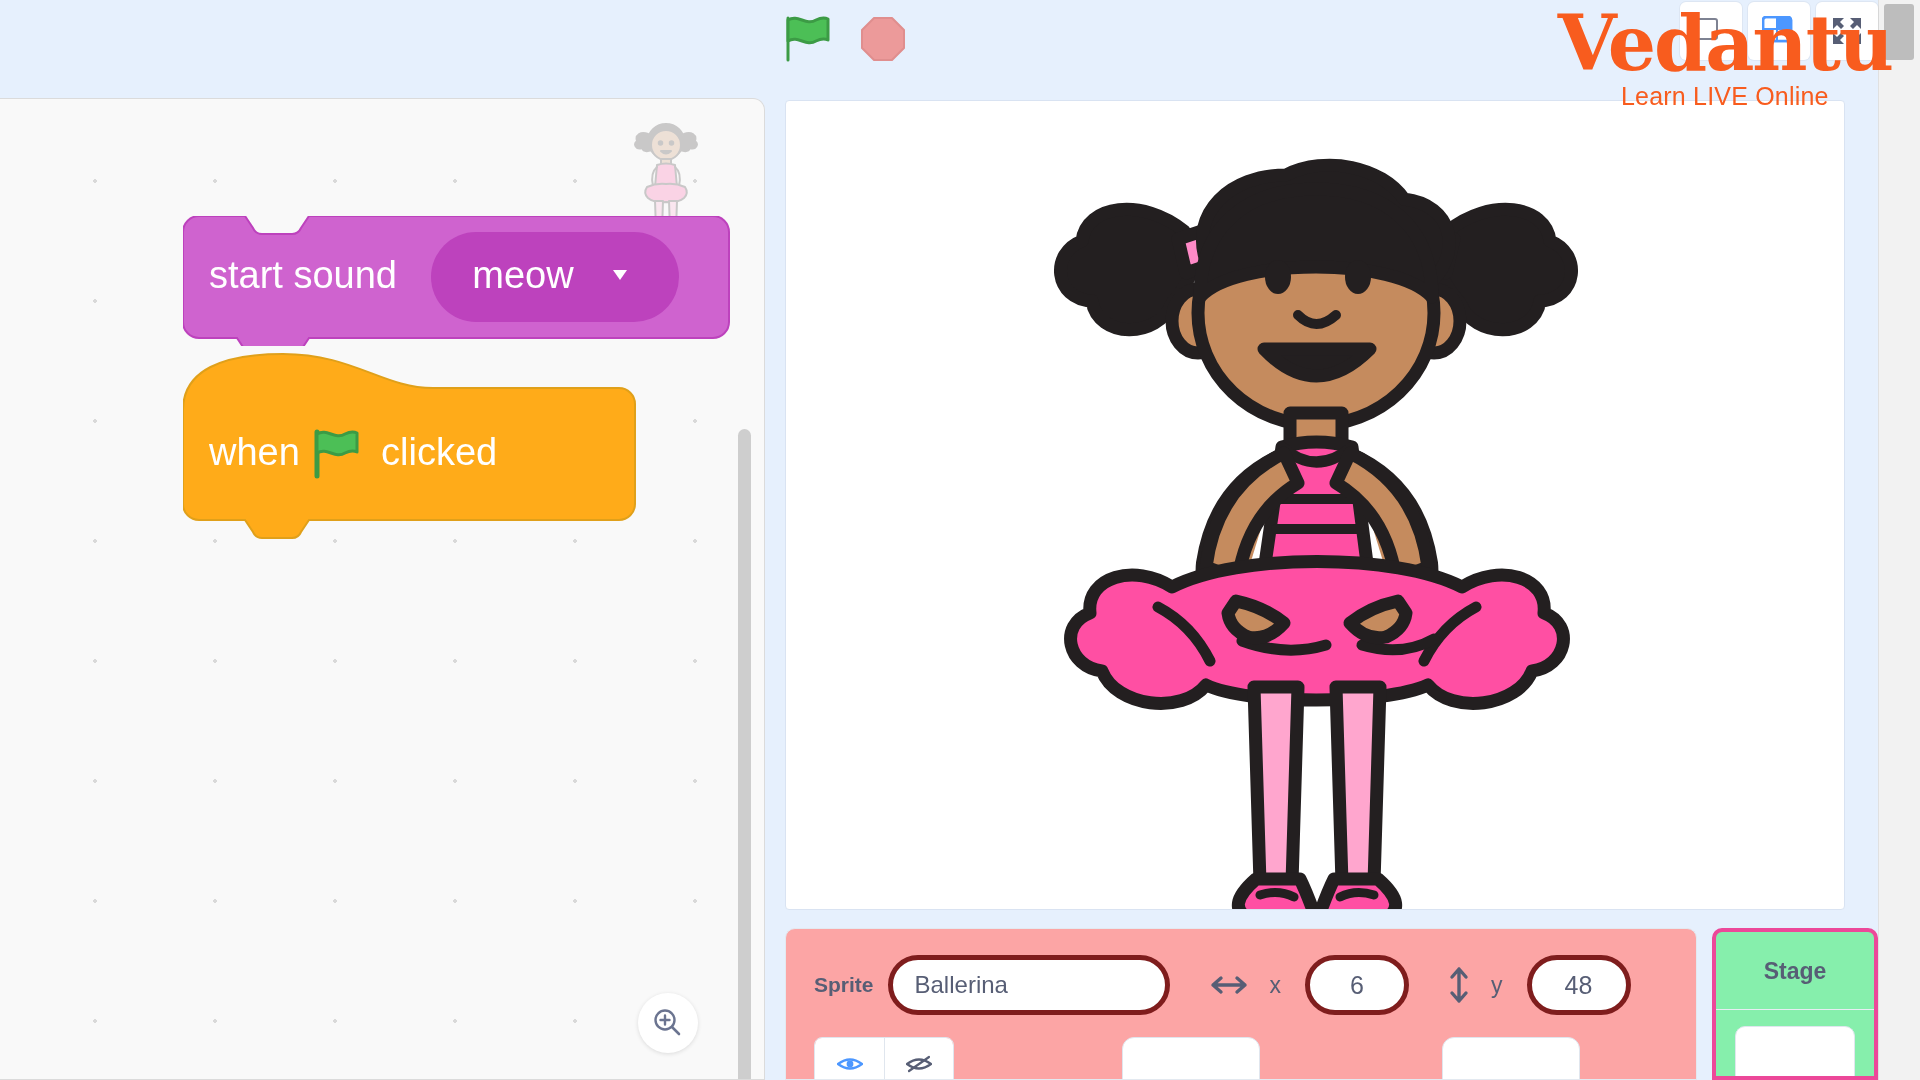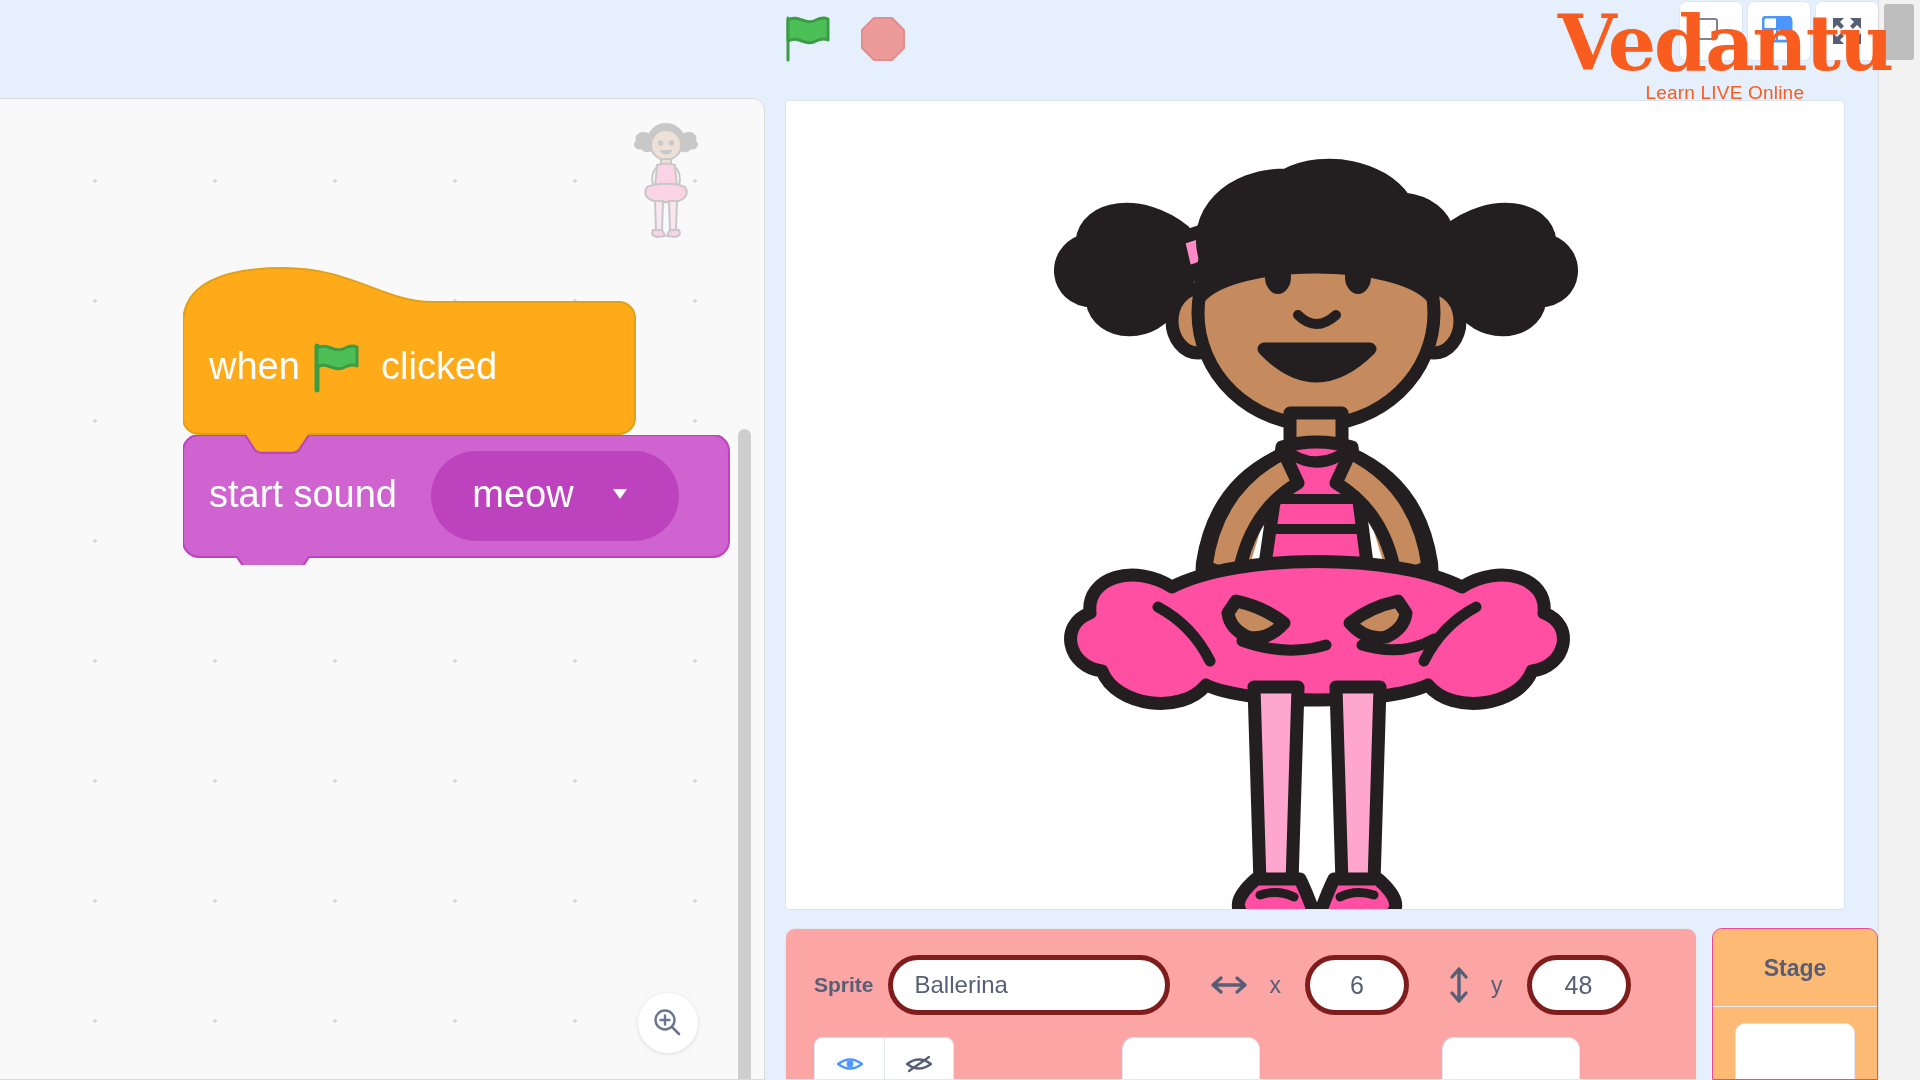--- a/index.html
+++ b/index.html
@@ -63,21 +63,21 @@
     font-family: "DejaVu Serif", serif;
     font-weight: 700;
     font-size: 76px;
     color: #F85C1E;
     letter-spacing: -2px;
     line-height: 0.95;
     text-align: right;
   }
   .brand-tag {
     font-family: "Liberation Sans", sans-serif;
-    font-size: 19px;
+    font-size: 25px;
     color: #F85C1E;
     margin-top: 2px;
     letter-spacing: 0.2px;
   }
 
   
   .code-area {
     position: absolute;
     left: 0px;
     top: 98px;
@@ -235,22 +235,22 @@
     background: #FFFFFF;
   }
 
   
   .stage-panel {
     position: absolute;
     left: 1712px;
     top: 928px;
     width: 166px;
     height: 152px;
-    background: #fdba74;
-    border: 1px solid #ec4899;
+    background: #86efac;
+    border: 4px solid #ec4899;
     border-top-left-radius: 10px;
     border-top-right-radius: 10px;
     overflow: hidden;
   }
   .stage-panel-title {
     text-align: center;
     font-size: 23px;
     font-weight: 700;
     color: #575E75;
     padding-top: 26px;
@@ -362,53 +362,53 @@
         <path d="M94 168 Q98 200, 94 226" fill="#FFA6CE"></path>
         <path d="M58 168 L74 168 L72 226 L60 226 Z" fill="#FFA6CE"></path>
         <path d="M86 168 L102 168 L100 226 L88 226 Z" fill="#FFA6CE"></path>
         <path d="M54 226 Q48 238, 62 240 L78 238 Q74 228, 72 226 Z" fill="#FF4FA3"></path>
         <path d="M106 226 Q112 238, 98 240 L82 238 Q86 228, 88 226 Z" fill="#FF4FA3"></path>
       </g>
     </svg>
 
     <div class="script-stack">
 
-      <div class="block-svg-wrap">
-        <svg width="460" height="215" viewBox="0 0 460 215">
-          <path d="M0 60 C0 20, 40 4, 100 4 C170 4, 200 38, 250 38 L436 38
-                   A16 16 0 0 1 452 54 L452 154 A16 16 0 0 1 436 170
-                   L126 170 L118 182 A10 10 0 0 1 108 188 L80 188
-                   A10 10 0 0 1 70 182 L62 170 L16 170 A16 16 0 0 1 0 154 Z" fill="#FFAB19" stroke="#E0A01A" stroke-width="2"></path>
-          <text class="block-label" x="26" y="105">when</text>
-          <g transform="translate(130,80)">
-            <path d="M4 2 V46" stroke="#3C9B45" stroke-width="5" stroke-linecap="round"></path>
-            <path d="M4 4 C14 -2, 22 10, 32 4 C38 1, 42 2, 44 3 L44 22
-                     C42 21, 38 20, 32 23 C22 29, 14 17, 4 23 Z" fill="#4CBF56" stroke="#3C9B45" stroke-width="3" stroke-linejoin="round"></path>
-          </g>
-          <text class="block-label" x="198" y="105">clicked</text>
-        </svg>
-      </div>
-
       <div class="block-svg-wrap" style="margin-top:-48px;">
         <svg width="560" height="130" viewBox="0 0 560 130">
           <path d="M0 16 A16 16 0 0 1 16 0 L62 0 L70 12 A10 10 0 0 0 80 18
                    L108 18 A10 10 0 0 0 118 12 L126 0 L530 0
                    A16 16 0 0 1 546 16 L546 106 A16 16 0 0 1 530 122
                    L126 122 L118 134 L62 134 L54 122 L16 122 A16 16 0 0 1 0 106 Z" fill="#CF63CF" stroke="#BD42BD" stroke-width="2"></path>
           <text class="block-label" x="26" y="62">start sound</text>
           <g transform="translate(248,16)">
             <rect x="0" y="0" width="248" height="90" rx="45" fill="#BD42BD"></rect>
             <text class="block-label" x="92" y="46" text-anchor="middle">meow</text>
             <g transform="translate(182,38)">
               <path d="M0 0 L14 0 L7 10 Z" fill="#FFFFFF"></path>
             </g>
           </g>
         </svg>
       </div>
 
+      <div class="block-svg-wrap">
+        <svg width="460" height="215" viewBox="0 0 460 215">
+          <path d="M0 60 C0 20, 40 4, 100 4 C170 4, 200 38, 250 38 L436 38
+                   A16 16 0 0 1 452 54 L452 154 A16 16 0 0 1 436 170
+                   L126 170 L118 182 A10 10 0 0 1 108 188 L80 188
+                   A10 10 0 0 1 70 182 L62 170 L16 170 A16 16 0 0 1 0 154 Z" fill="#FFAB19" stroke="#E0A01A" stroke-width="2"></path>
+          <text class="block-label" x="26" y="105">when</text>
+          <g transform="translate(130,80)">
+            <path d="M4 2 V46" stroke="#3C9B45" stroke-width="5" stroke-linecap="round"></path>
+            <path d="M4 4 C14 -2, 22 10, 32 4 C38 1, 42 2, 44 3 L44 22
+                     C42 21, 38 20, 32 23 C22 29, 14 17, 4 23 Z" fill="#4CBF56" stroke="#3C9B45" stroke-width="3" stroke-linejoin="round"></path>
+          </g>
+          <text class="block-label" x="198" y="105">clicked</text>
+        </svg>
+      </div>
+
 
     </div>
 
     <div class="code-scrollbar"></div>
 
     <div class="zoom-controls">
       <div class="zoom-btn">
         <svg width="32" height="32" viewBox="0 0 32 32">
           <circle cx="13" cy="13" r="9.5" fill="none" stroke="#6B7490" stroke-width="2.4"></circle>
           <path d="M8.5 13 H17.5 M13 8.5 V17.5" stroke="#6B7490" stroke-width="2.4" stroke-linecap="round"></path>

